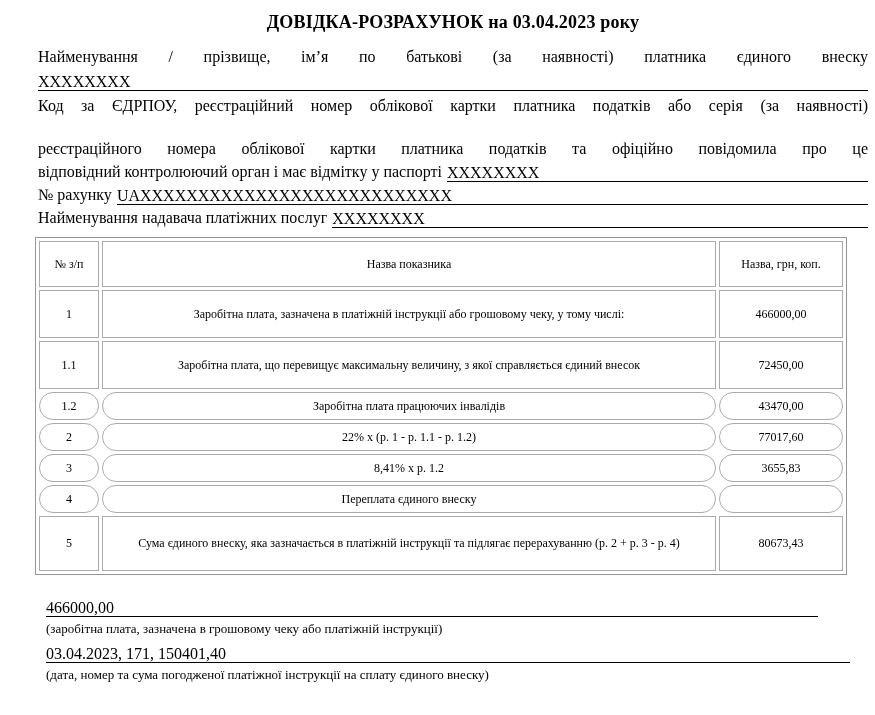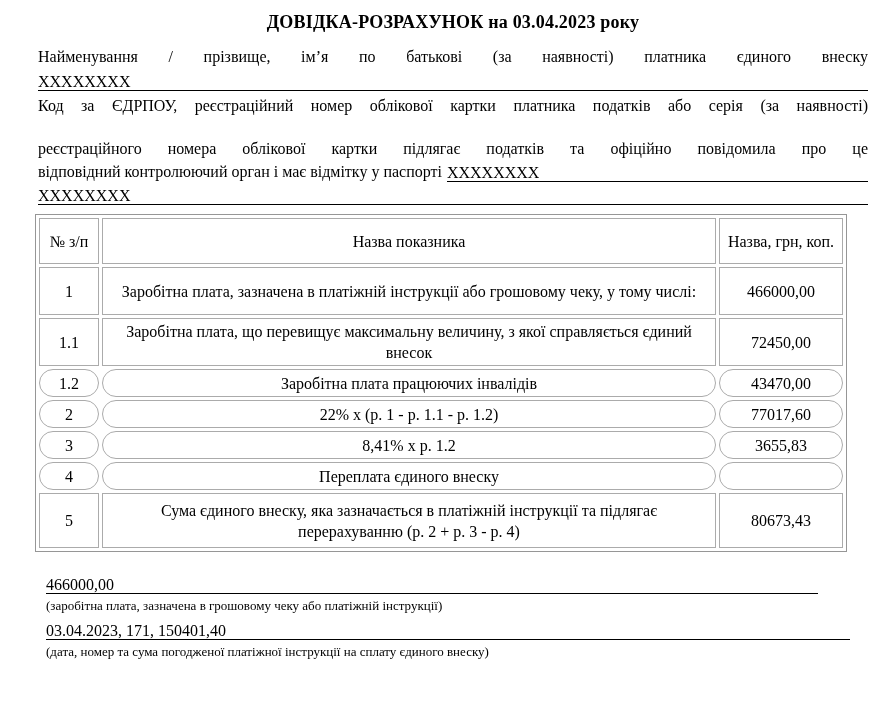--- a/index.html
+++ b/index.html
@@ -33,21 +33,21 @@
     width:812px; table-layout:fixed;
     background:#fff;
   }
   .calc th, .calc td {
     border:1px solid #ababab;
     background:#fff;
     vertical-align:middle;
     padding:2px 5px;
     box-sizing:border-box;
     font-weight:normal;
-    font-size:16px;
+    font-size:12px;
     line-height:21px;
   }
   .c-num  { width:60px;  text-align:center; }
   .c-name { text-align:center; padding-left:7px; }
   .c-sum  { width:124px; text-align:center; }
   .calc th { text-align:center; }
   tr.hrow th { height:46px; }
   tr.rt td { height:48px; }
   tr.rs td { height:28px;border-radius:14px; }
   tr.rl td { height:55px; }
@@ -69,30 +69,36 @@
     <span>Найменування / прізвище, ім’я по батькові (за наявності) платника єдиного внеску</span>
   </div>
   <div class="fline">
     <span class="uval">XXXXXXXX</span>
     <span class="rule"></span>
   </div>
 
   <div class="para mt4">
     <span>Код за ЄДРПОУ, реєстраційний номер облікової картки платника податків або серія (за наявності)</span><br>
     <br>
-    <span>реєстраційного номера облікової картки підлягає податків та офіційно повідомила про це</span>
+    <span>реєстраційного номера облікової картки платника податків та офіційно повідомила про це</span>
   </div>
   <div class="fline">
     <span class="lbl">відповідний контролюючий орган і має відмітку у паспорті</span>
     <span class="uval">XXXXXXXX</span>
     <span class="rule"></span>
   </div>
 
+  <div class="fline">
+    <span class="lbl">№ рахунку</span>
+    <span class="uval">UAXXXXXXXXXXXXXXXXXXXXXXXXXXX</span>
+    <span class="rule"></span>
+  </div>
 
   <div class="fline">
+    <span class="lbl">Найменування надавача платіжних послуг</span>
     <span class="uval">XXXXXXXX</span>
     <span class="rule"></span>
   </div>
 
   <table class="calc">
     <tbody>
         <tr class="hrow">
       <th class="c-num">№ з/п</th>
       <th class="c-name">Назва показника</th>
       <th class="c-sum">Назва, грн, коп.</th>

